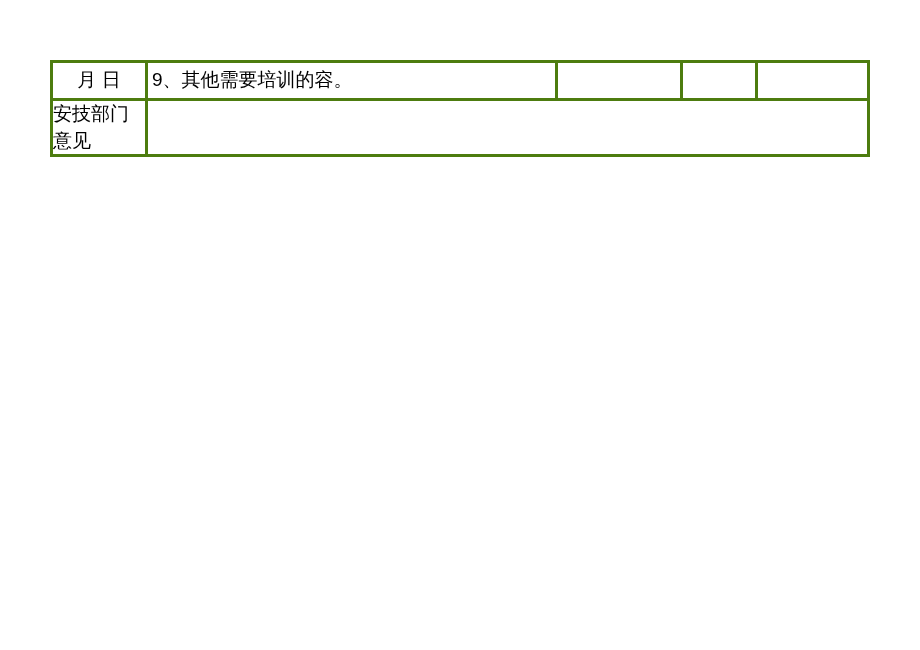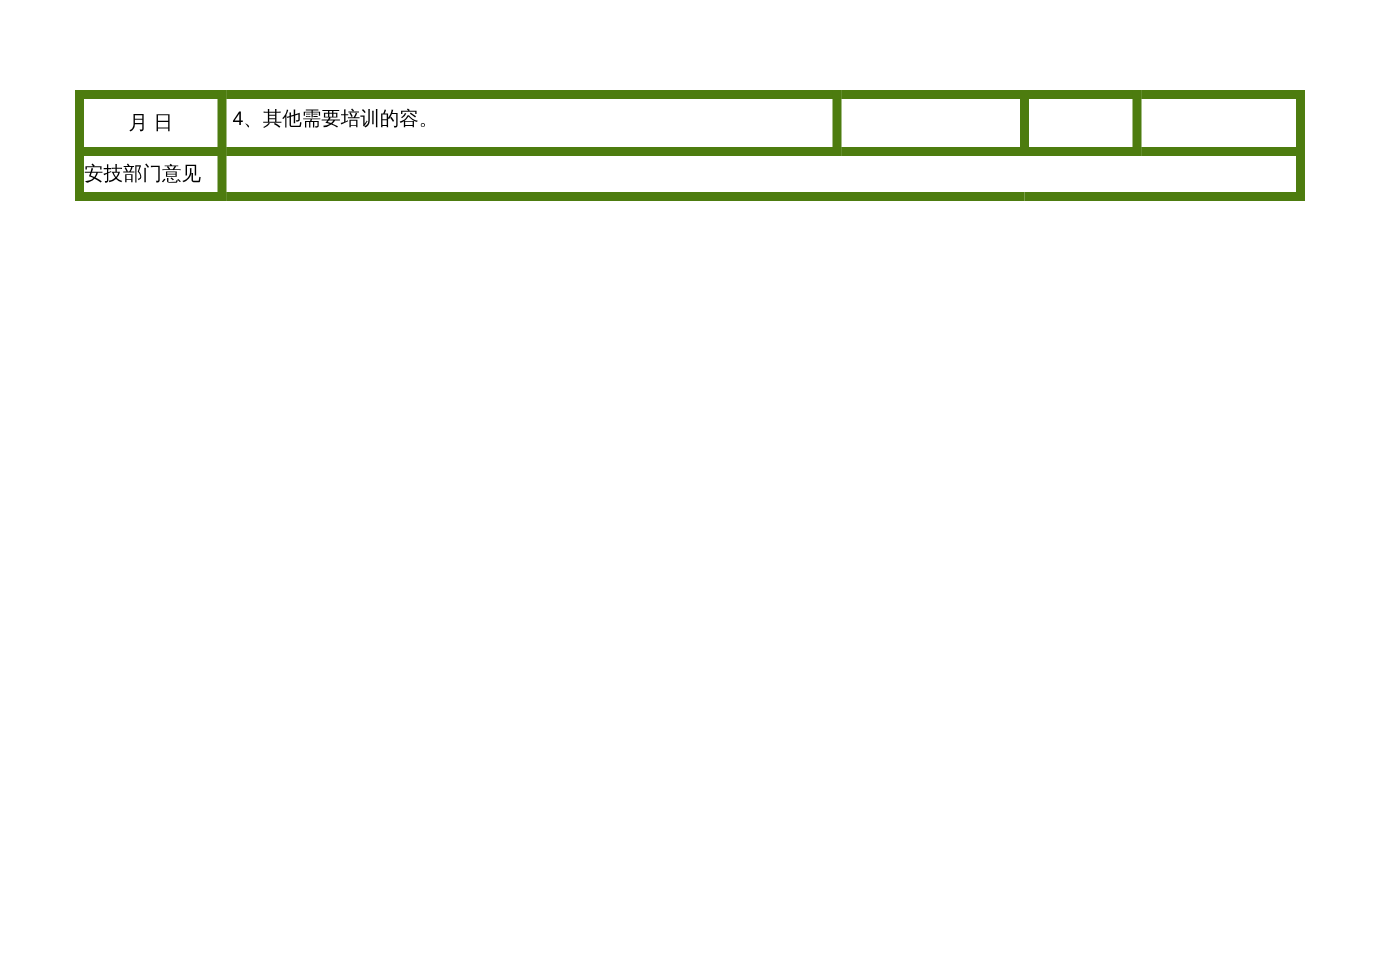--- a/index.html
+++ b/index.html
@@ -14,23 +14,23 @@
       color: #000;
       width: 920px;
       height: 650px;
       padding: 60px 50px 0 50px;
     }
     table {
       border-collapse: collapse;
       width: 100%;
     }
     td {
-      border: 6px solid #4d7c0f;
+      border: 3px solid #4d7c0f;
       vertical-align: middle;
-      font-size: 13px;
+      font-size: 19px;
       line-height: 1.4;
     }
     .col-date {
       width: 95px;
       text-align: center;
       height: 38px;
     }
     .col-content {
       width: 410px;
       text-align: left;
@@ -54,21 +54,21 @@
       
     }
   </style>
 </head>
 <body>
 
 <table>
   <tbody>
       <tr>
     <td class="col-date">月  日</td>
-    <td class="col-content">4、其他需要培训的容。</td>
+    <td class="col-content">9、其他需要培训的容。</td>
     <td class="col-c3"></td>
     <td class="col-c4"></td>
     <td class="col-c5"></td>
   </tr>
   <tr>
     <td class="row2-label">安技部门意见</td>
     <td class="row2-wide" colspan="4"></td>
   </tr>
 </tbody>
   </table>

